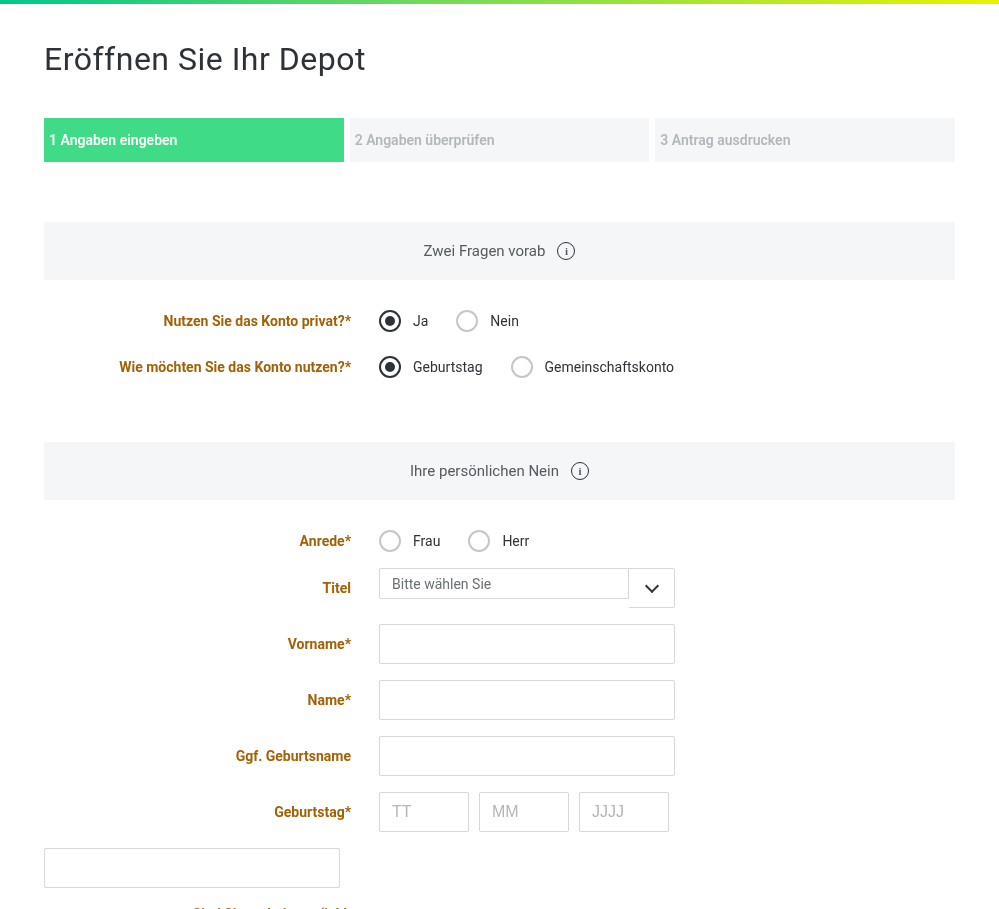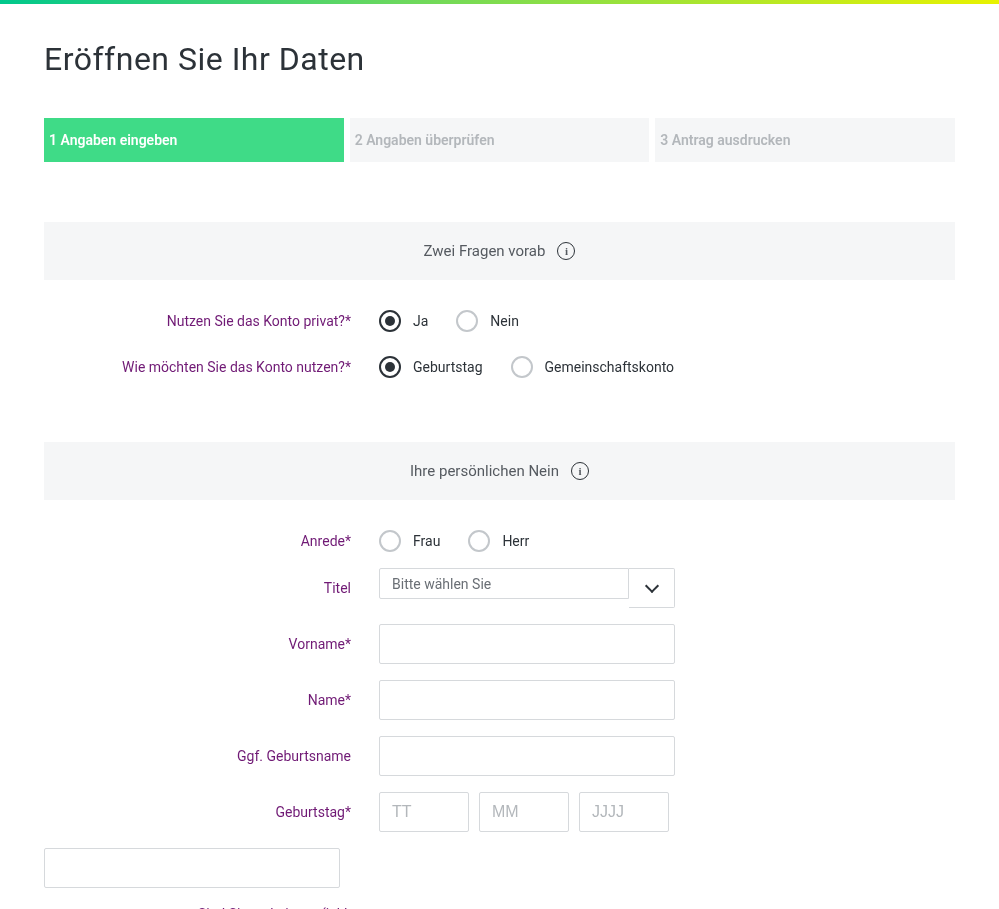--- a/index.html
+++ b/index.html
@@ -64,23 +64,23 @@
     }
     .form-row {
       display: flex;
       align-items: center;
       margin-bottom: 24px;
     }
     .form-label {
       width: 335px;
       padding-right: 28px;
       text-align: right;
-      font-weight: 400;
+      font-weight: 700;
       font-size: 14px;
-      color: #701a75;
+      color: #a16207;
     }
     .form-label.two-line {
       line-height: 1.5;
     }
     .form-control {
       display: flex;
       align-items: center;
       gap: 28px;
     }
     .radio {
@@ -165,21 +165,21 @@
     .section-gap { height: 40px; }
     .smaller-gap .form-row { margin-bottom: 16px; }
   </style>
 </head>
 <body>
 
 <div class="top-gradient"></div>
 
 <div class="container">
 
-  <h1 class="page-title">Eröffnen Sie Ihr Daten</h1>
+  <h1 class="page-title">Eröffnen Sie Ihr Depot</h1>
 
   <div class="progress">
     <div class="progress-step active">1 Angaben eingeben</div>
     <div class="progress-step">2 Angaben überprüfen</div>
     <div class="progress-step">3 Antrag ausdrucken</div>
   </div>
 
   <div class="section-header">
     <span>Zwei Fragen vorab</span>
     <span class="info-icon">i</span>

